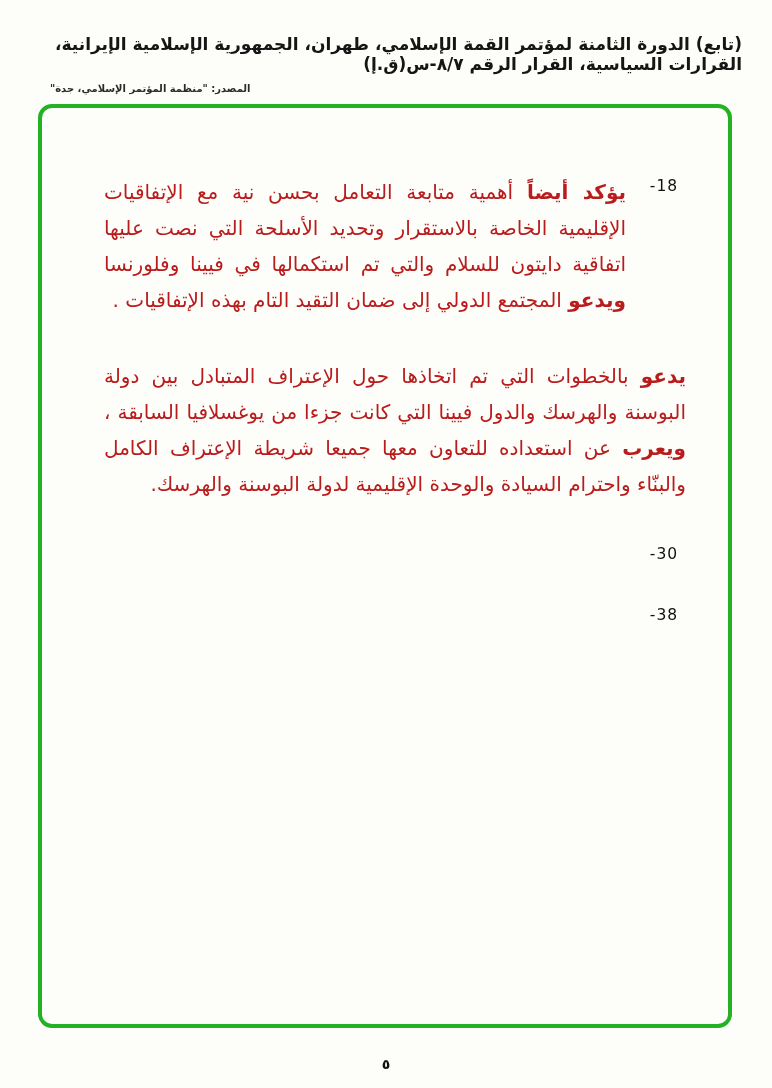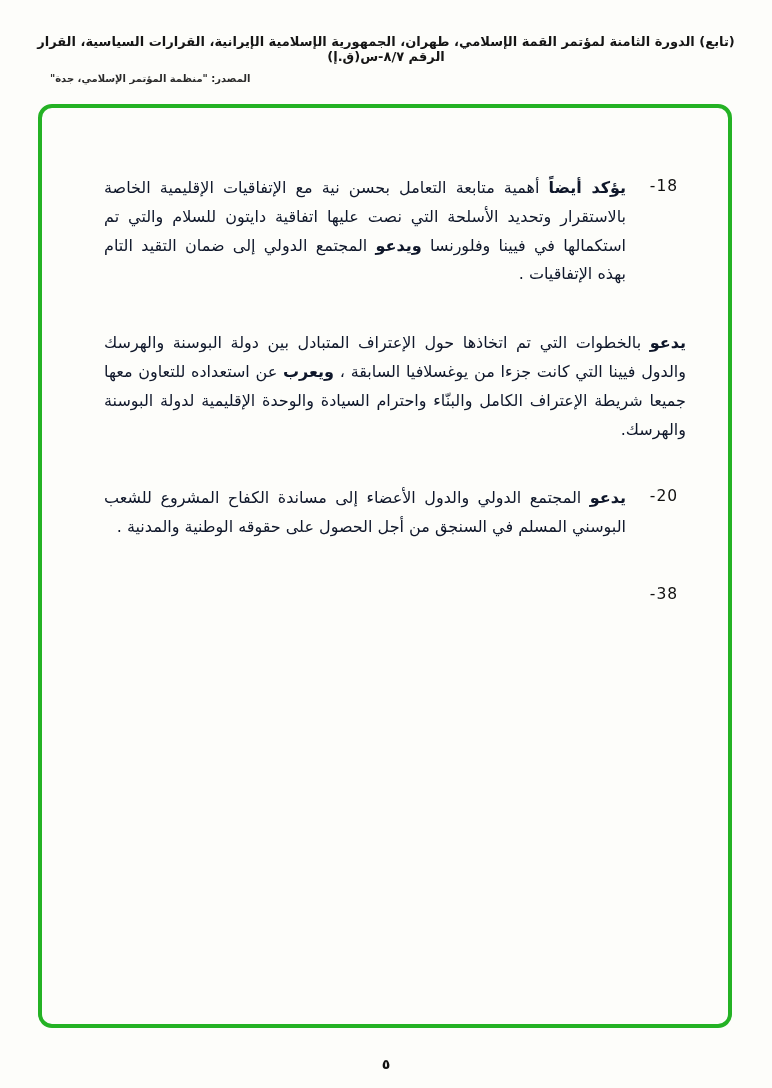--- a/index.html
+++ b/index.html
@@ -16,22 +16,21 @@
     font-family: "DejaVu Sans", sans-serif;
     overflow: hidden;
   }
 
   
   .doc-header {
     direction: rtl;
     padding-top: 34px;
   }
   .header-citation {
-    text-align: center;
-    font-size: 13px;
+    font-size: 17px;
     font-weight: bold;
     padding: 0 30px;
     letter-spacing: 0.1px;
   }
   .header-source {
     direction: rtl;
     text-align: left;
     padding-left: 50px;
     margin-top: 9px;
     font-size: 10px;
@@ -65,25 +64,25 @@
     flex: 0 0 44px;
     direction: ltr;
     text-align: center;
     font-size: 15.5px;
     padding-top: 3px;
     letter-spacing: 1px;
     color: #111;
   }
   .item-text {
     flex: 1;
-    font-size: 16px;
+    font-size: 20px;
     line-height: 1.8;
     text-align: justify;
     text-align-last: right;
-    color: #0f172a;
+    color: #b91c1c;
   }
   .item-text .b {
     font-weight: bold;
   }
 
   
   .page-number {
     position: absolute;
     bottom: 16px;
     left: 0;
@@ -108,22 +107,21 @@
     <div class="item">
       <div class="item-marker">-18</div>
       <p class="item-text"><span class="b">يؤكد أيضاً</span><span> أهمية متابعة التعامل بحسن نية مع الإتفاقيات الإقليمية الخاصة بالاستقرار وتحديد الأسلحة التي نصت عليها اتفاقية دايتون للسلام والتي تم استكمالها في فيينا وفلورنسا </span><span class="b">ويدعو</span><span> المجتمع الدولي إلى ضمان التقيد التام بهذه الإتفاقيات .</span></p>
     </div>
 
     <div class="item">
       <p class="item-text"><span class="b">يدعو</span><span> بالخطوات التي تم اتخاذها حول الإعتراف المتبادل بين دولة البوسنة والهرسك والدول فيينا التي كانت جزءا من يوغسلافيا السابقة ، </span><span class="b">ويعرب</span><span> عن استعداده للتعاون معها جميعا شريطة الإعتراف الكامل والبنّاء واحترام السيادة والوحدة الإقليمية لدولة البوسنة والهرسك.</span></p>
     </div>
 
     <div class="item">
-      <div class="item-marker">-20</div>
-      <p class="item-text"><span class="b">يدعو</span><span> المجتمع الدولي والدول الأعضاء إلى مساندة الكفاح المشروع للشعب البوسني المسلم في السنجق من أجل الحصول على حقوقه الوطنية والمدنية .</span></p>
+      <div class="item-marker">-30</div>
     </div>
 
     <div class="item">
       <div class="item-marker">-38</div>
     </div>
 
   </div>
 </div>
 
 <div class="page-number">٥</div>

